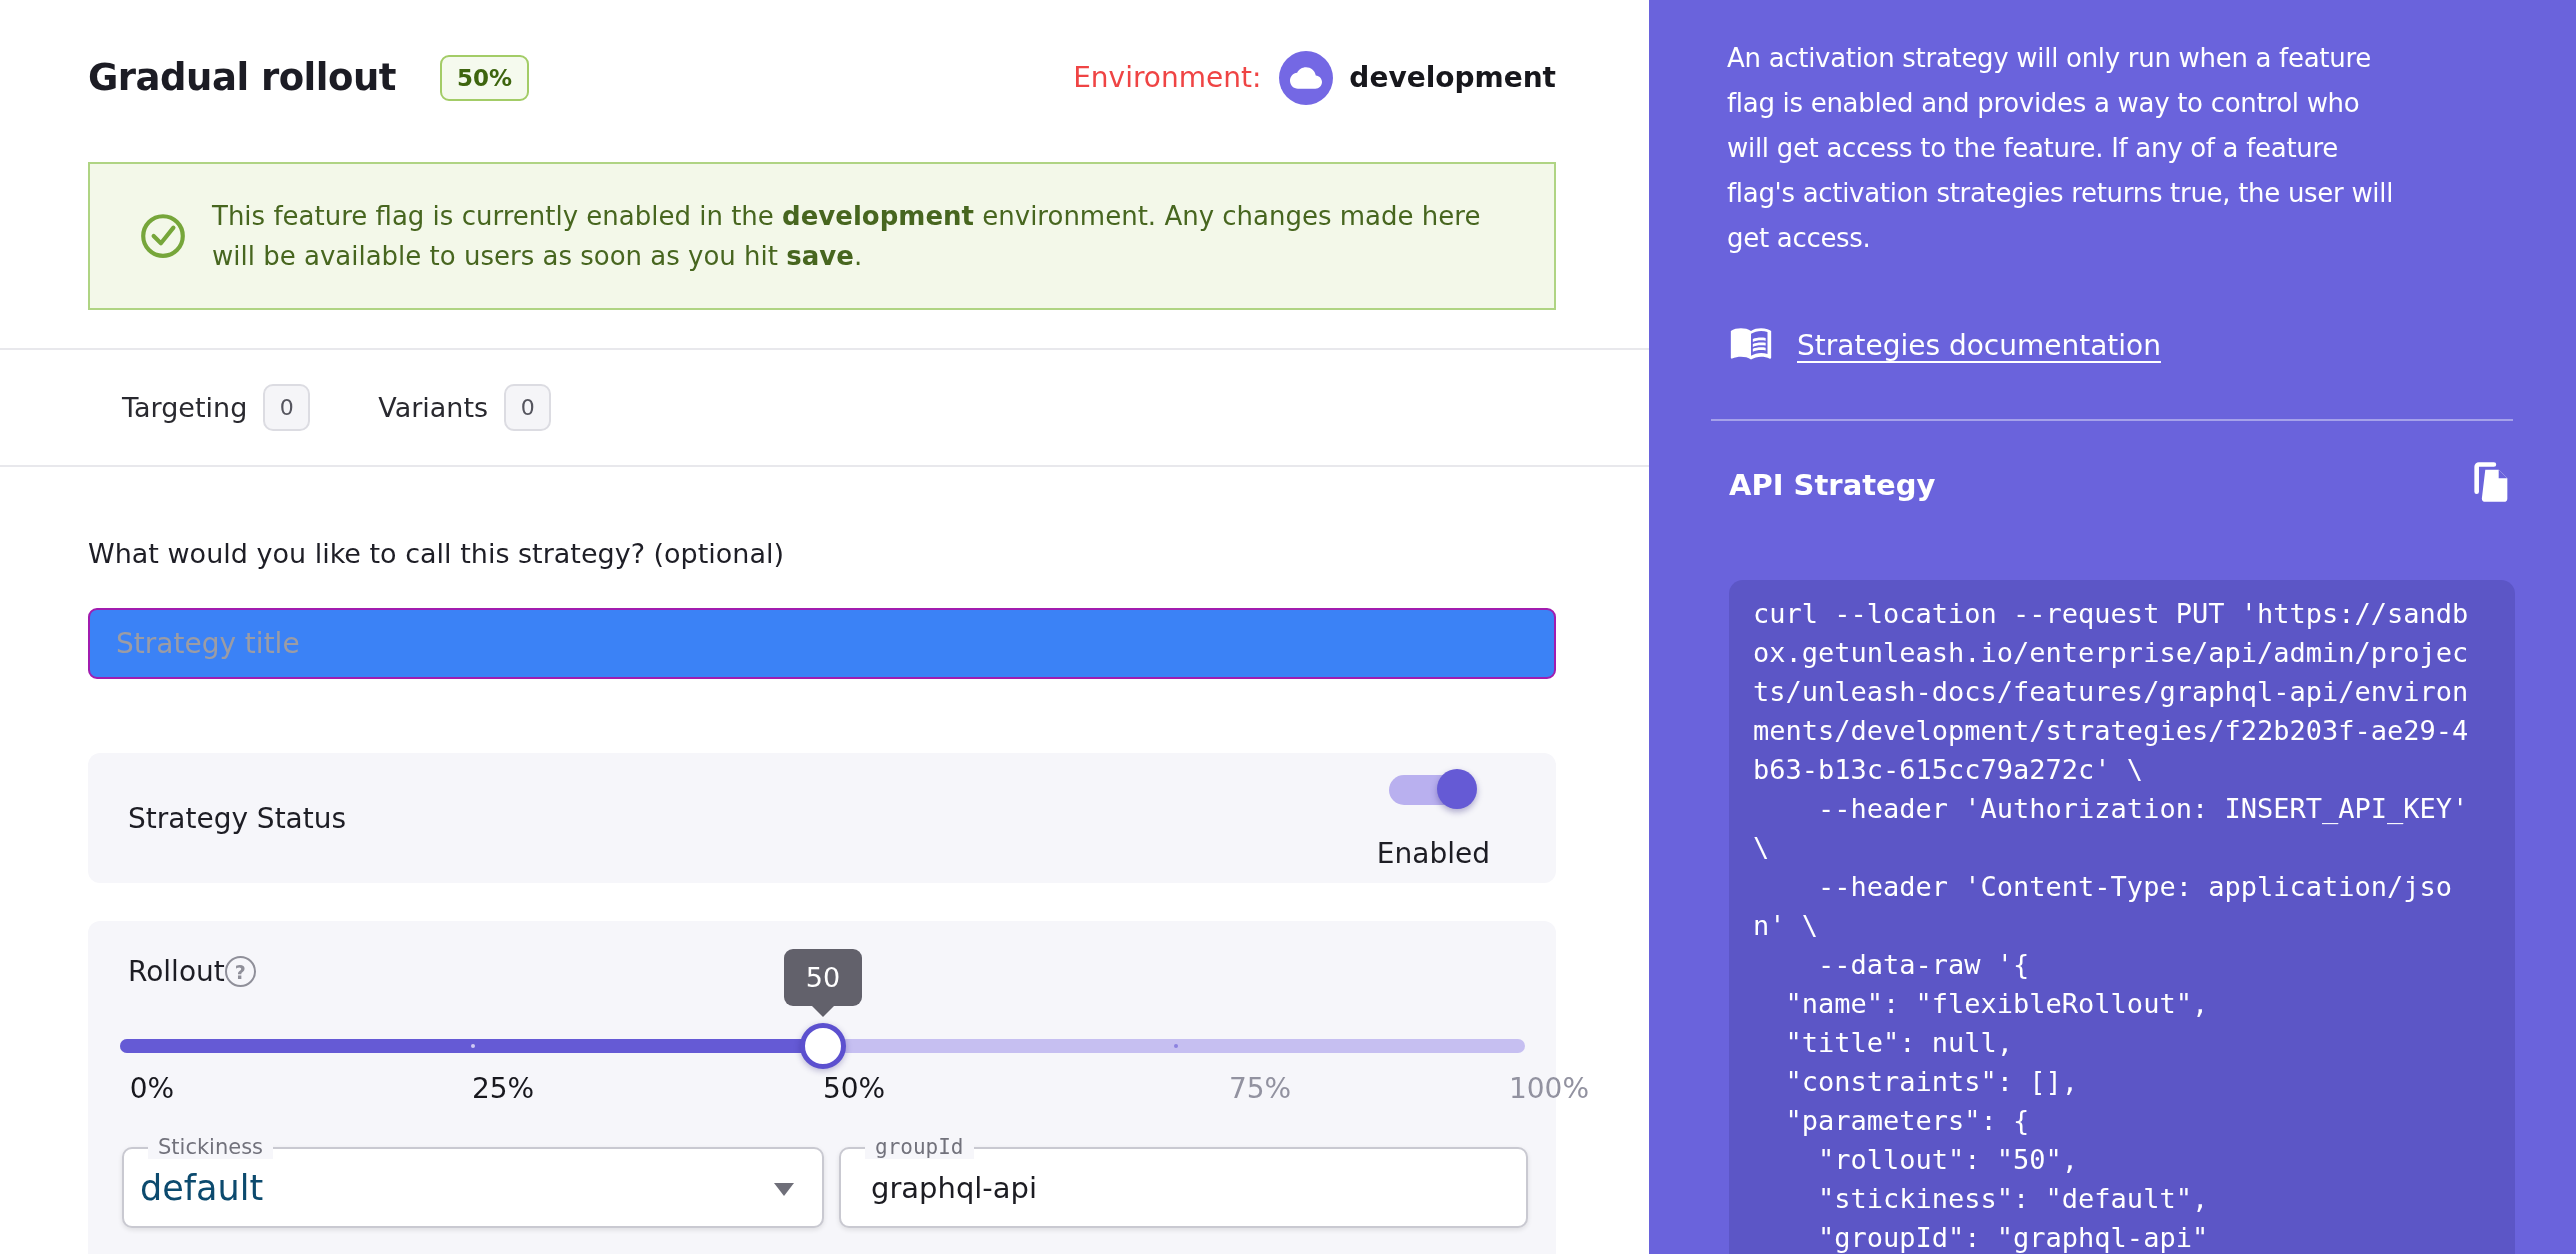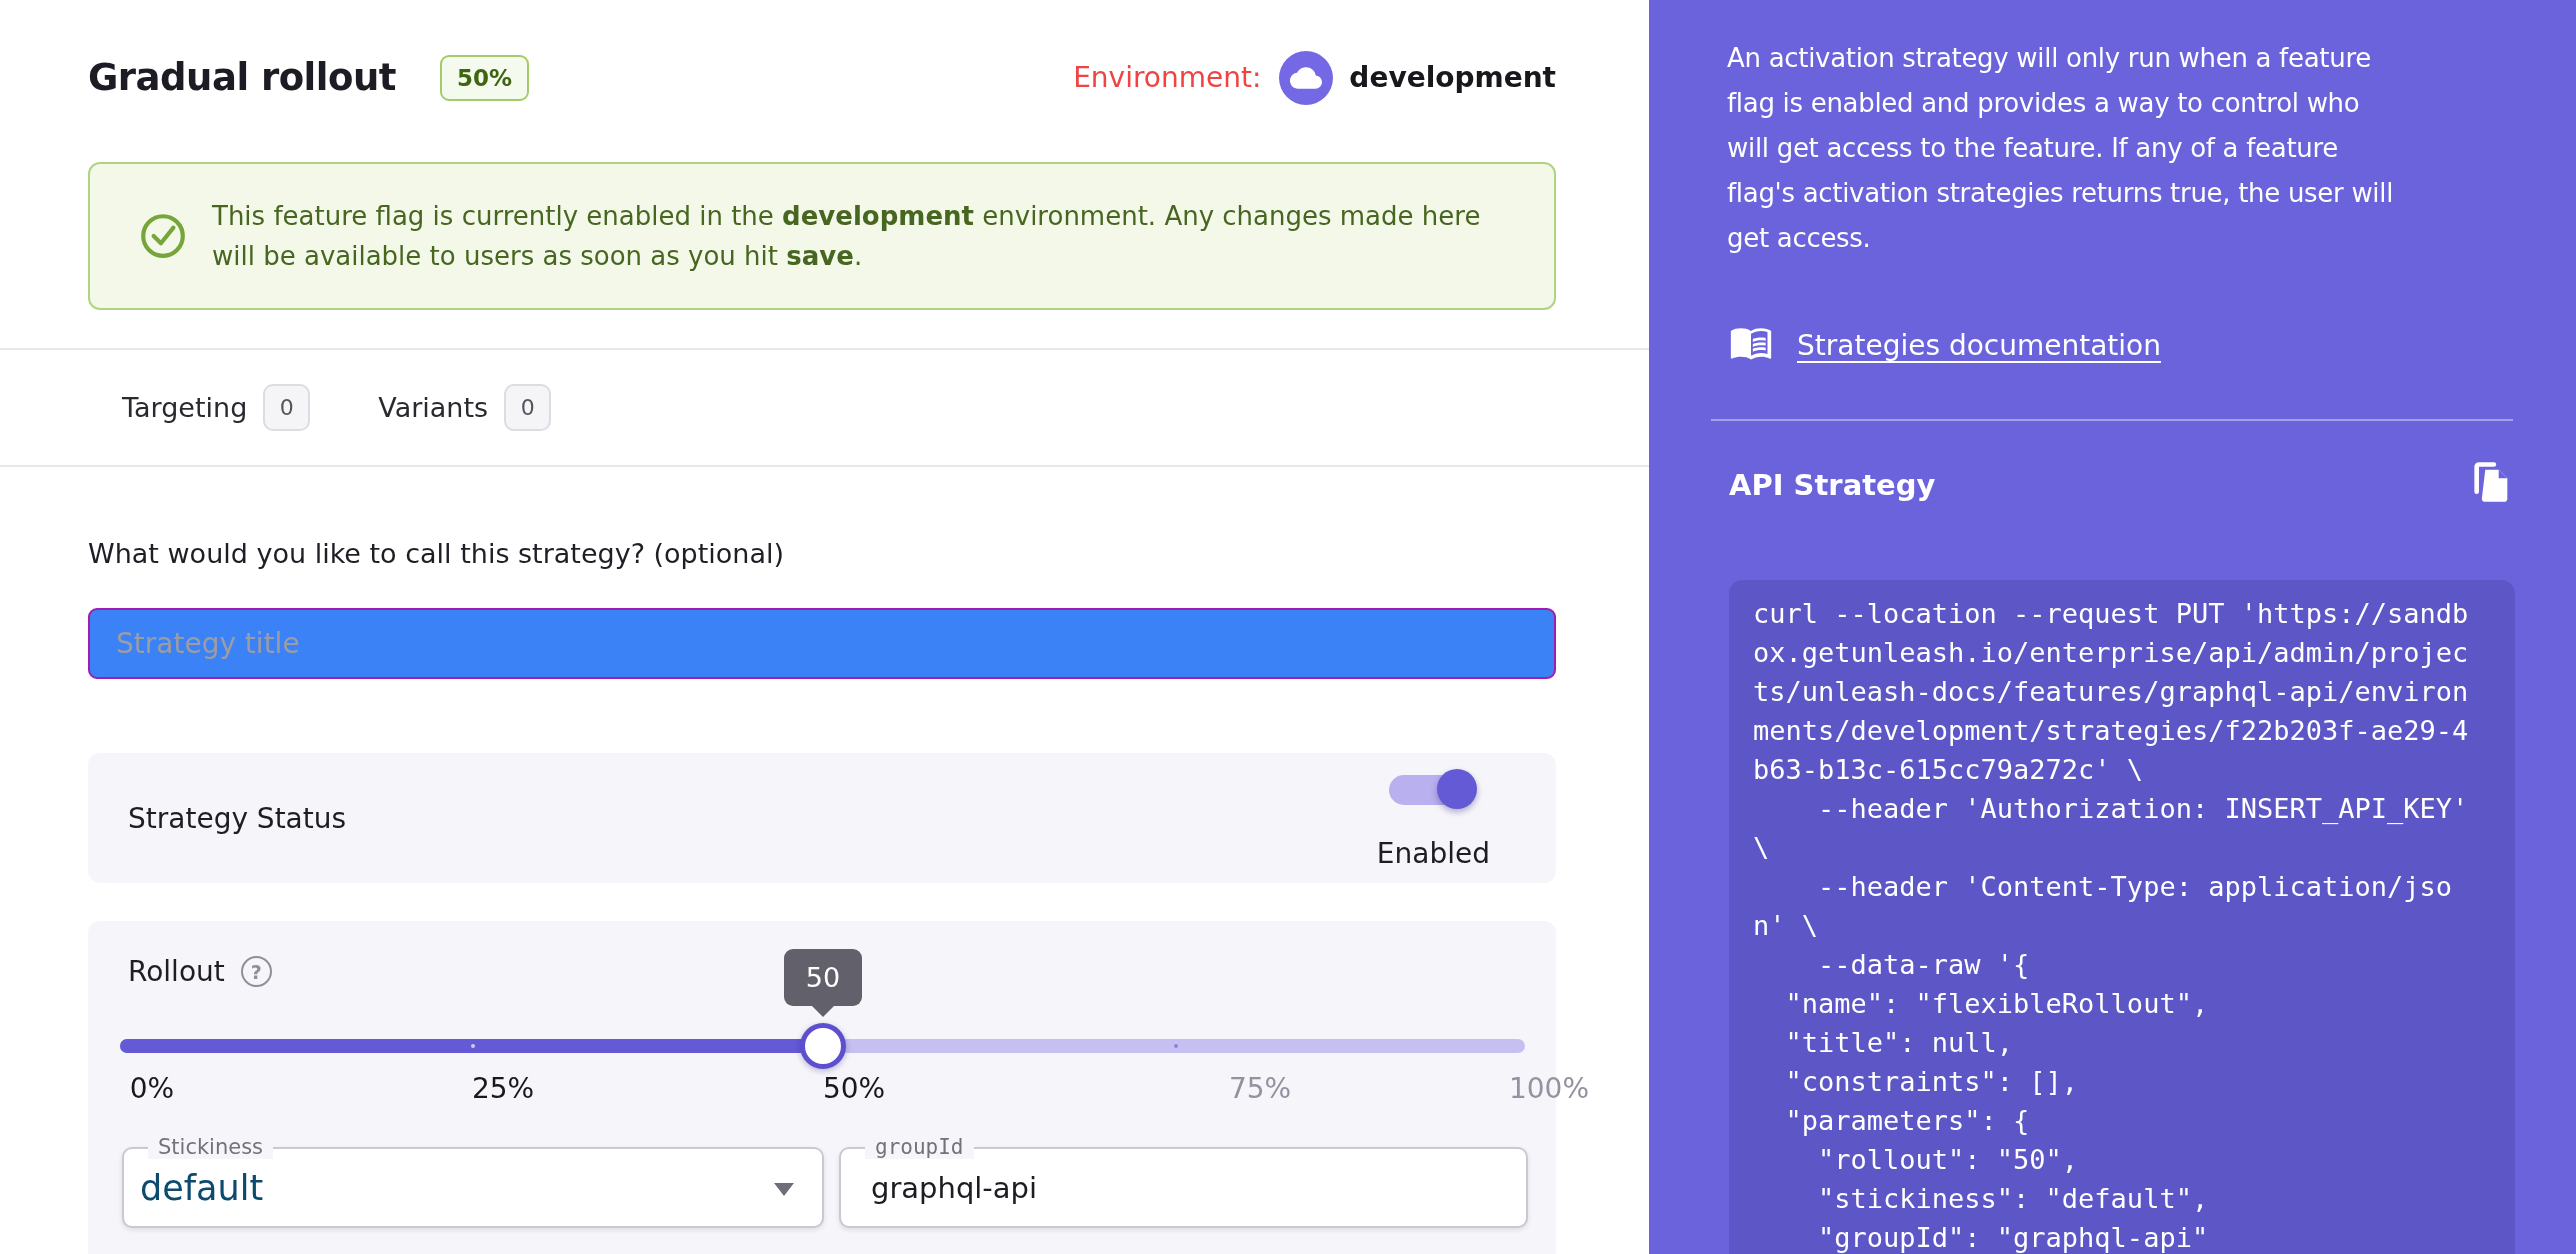--- a/index.html
+++ b/index.html
@@ -16,21 +16,21 @@
   .title-group h1 { font-size:37px; font-weight:bold; color:#1c1c24; letter-spacing:-0.5px; }
   .percent-badge { background:#f5faee; border:2px solid #a3cc67; color:#3e650f;
                    font-size:23px; font-weight:bold; padding:8px 15px; border-radius:9px; }
   .env-group { display:flex; align-items:center; }
   .env-label { font-size:28px; color:#ef4444; margin-right:18px; }
   .env-avatar { width:54px; height:54px; border-radius:50%; background:#7468e4;
                 display:flex; align-items:center; justify-content:center; margin-right:16px; }
   .env-name { font-size:28px; font-weight:bold; color:#17171c; }
 
   .alert { position:absolute; left:88px; width:1468px; top:162px; height:148px;
-           background:#f3f8e9; border:2px solid #afd483; border-radius:12px;
+           background:#f3f8e9; border:2px solid #afd483; border-radius:0;
            display:flex; align-items:center; }
   .alert-icon { margin:0 24px 0 48px; flex:0 0 auto; display:flex; }
   .alert-text { font-size:26px; line-height:40px; color:#47661f; padding-right:40px; }
   .alert-text b { font-weight:bold; }
 
   .divider { position:absolute; left:0; width:1649px; height:2px; background:#e8e8ec; }
   .d1 { top:348px; } .d2 { top:465px; }
 
   .tabs { position:absolute; left:88px; top:350px; height:114px; display:flex; }
   .tab { display:flex; align-items:center; justify-content:center; gap:16px;
@@ -57,21 +57,21 @@
   .status-right { display:flex; align-items:center; gap:26px;flex-direction:column; }
   .toggle { position:relative; width:88px; height:44px; display:inline-block; cursor:pointer; }
   .toggle .track { position:absolute; left:0; top:8px; width:74px; height:30px;
                    border-radius:15px; background:#b9b0ef; }
   .toggle .knob { position:absolute; right:0; top:2px; width:40px; height:40px; border-radius:50%;
                   background:#655ad5; box-shadow:0 3px 6px rgba(40,30,120,.35); }
   .status-value { font-size:28px; color:#1d1d24; }
 
   .rollout-card { position:absolute; left:88px; top:921px; width:1468px; height:358px;
                   background:#f6f6fa; border-radius:12px; }
-  .rollout-head { position:absolute; left:40px; top:34px; display:flex; align-items:center; gap:16px;
+  .rollout-head { position:absolute; left:40px; top:34px; display:flex; align-items:center; 
                   font-size:28px; color:#1d1d24; }
   .help-icon { width:31px; height:31px; border:2.5px solid #8f8f99; border-radius:50%;
                color:#8f8f99; font-size:19px; font-weight:bold; display:flex;
                align-items:center; justify-content:center; cursor:pointer; }
 
   .slider-tooltip { position:absolute; left:696px; top:28px; width:78px; height:57px;
                     background:#62616b; border-radius:9px; color:#fff; font-size:27px;
                     display:flex; align-items:center; justify-content:center; }
   .slider-tooltip::after { content:""; position:absolute; left:50%; top:100%; margin-left:-11px;
                            border:11px solid transparent; border-top-color:#62616b; border-bottom:none; }

